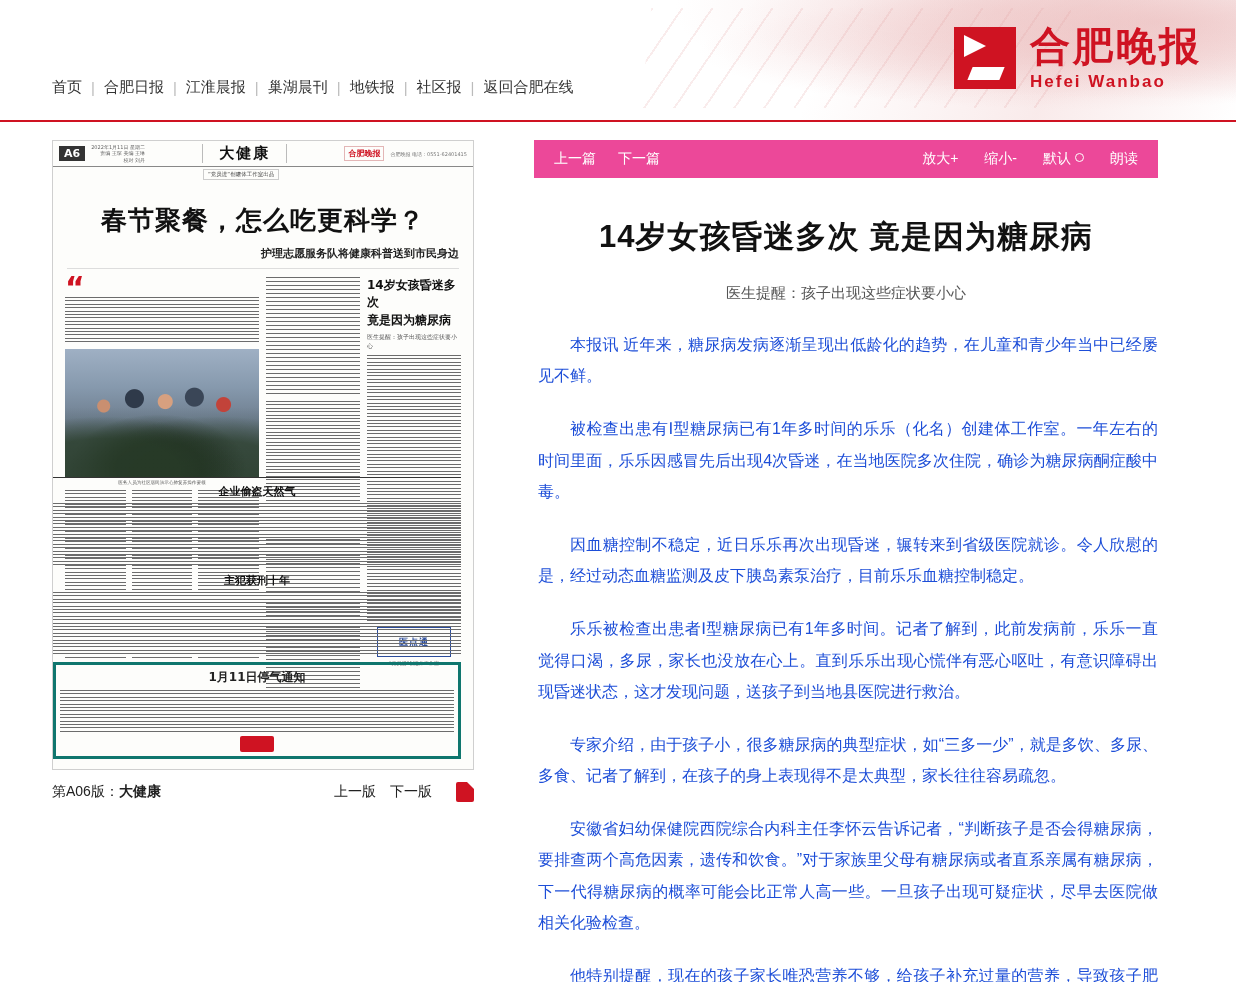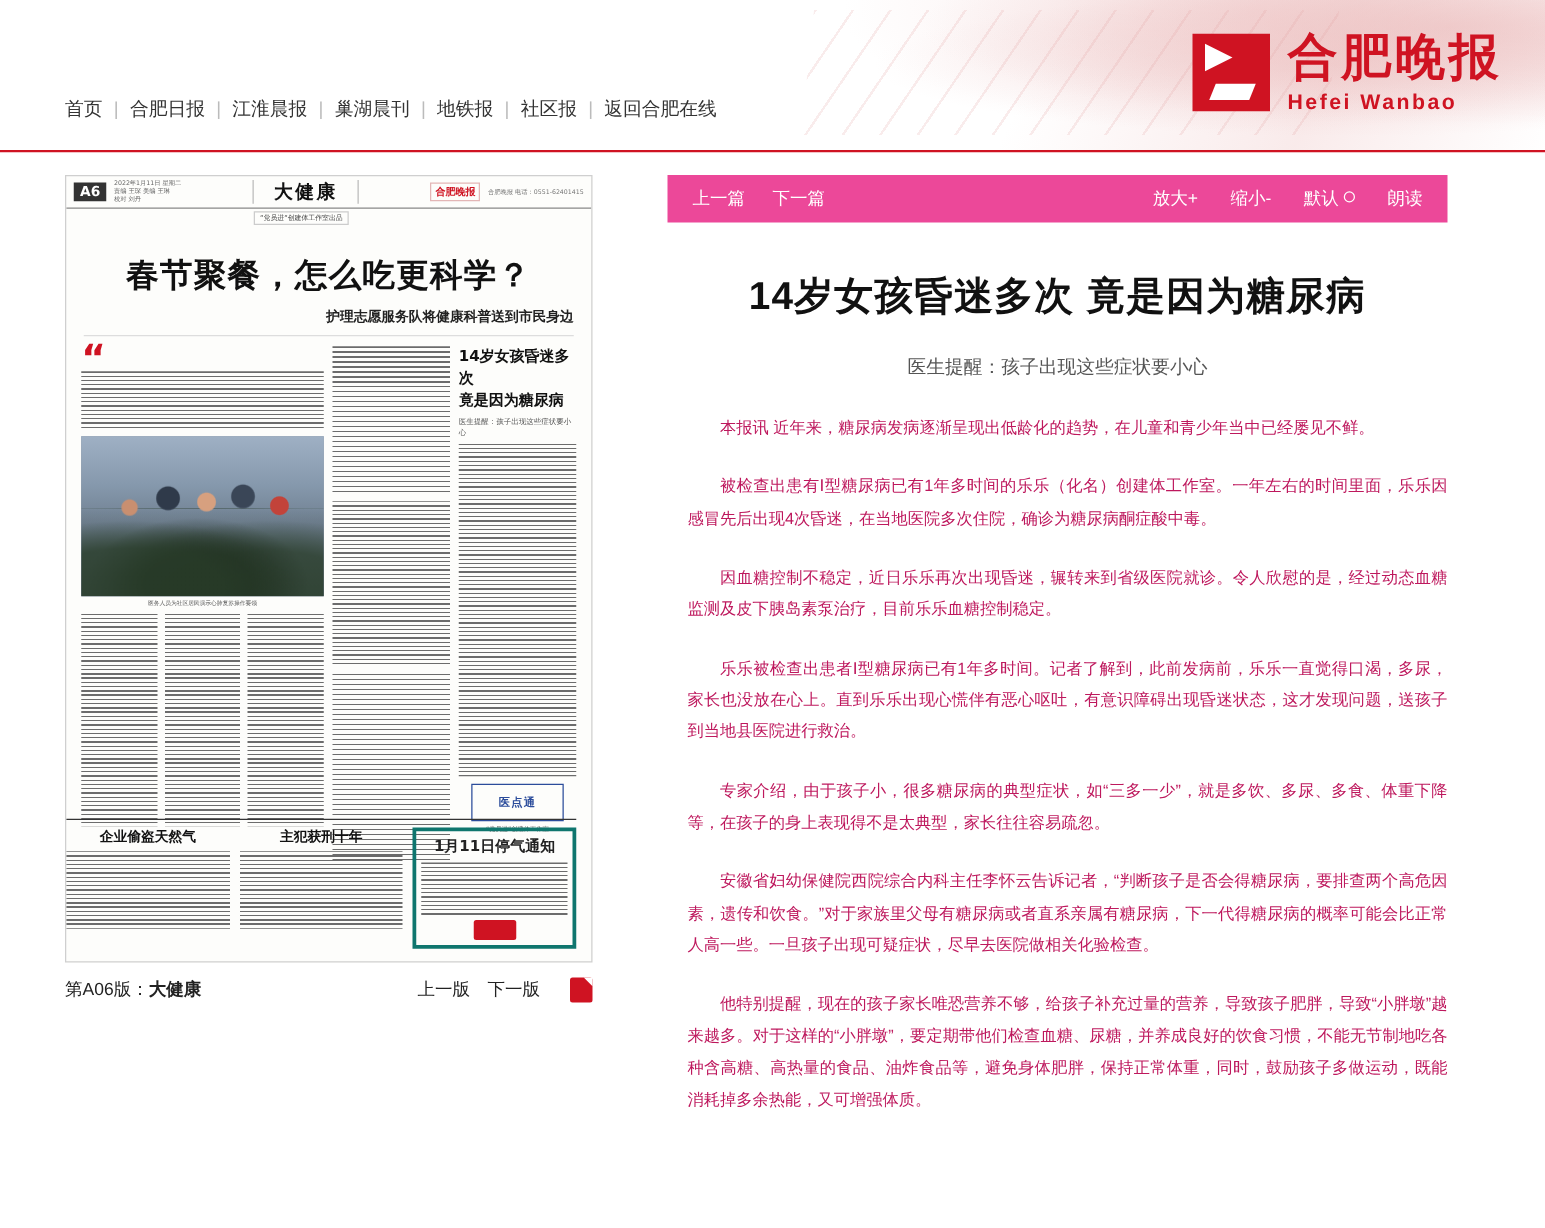--- a/index.html
+++ b/index.html
@@ -139,20 +139,21 @@
   }
   .paper-top {
     height: 26px;
     border-bottom: 1px solid #888;
     display: flex;
     align-items: center;
     padding: 0 6px;
     font-size: 6px;
     color: #444;
     gap: 6px;
+    text-align: right;
   }
   .paper-badge {
     background: #333; color: #fff;
     font-size: 11px; font-weight: 700;
     padding: 1px 5px; line-height: 1.2;
   }
   .paper-meta { line-height: 1.25; font-size: 5px; color: #666; }
   .paper-section {
     margin-left: auto;
     margin-right: auto;
@@ -257,20 +258,21 @@
     display: flex; align-items: center; justify-content: center;
     letter-spacing: 1px;
   }
   .seal-cap { font-size: 5px; color: #666; text-align: center; margin-top: 3px; }
   .paper-bottom {
     position: absolute;
     left: 0; right: 12px; bottom: 10px;
     display: flex; gap: 8px;
     border-top: 1px solid #333;
     padding-top: 6px;
+    flex-direction: column;
   }
   .bb { flex: 1; }
   .bb-h { font-size: 11px; font-weight: 700; color: #111; text-align: center; margin-bottom: 4px; }
   .bb-box { border: 3px solid #0f766e; padding: 4px; }
   .bb-box-h { font-size: 12px; font-weight: 700; text-align: center; margin-bottom: 4px; }
   .mini-logo {
     width: 34px; height: 16px; margin: 4px auto 0 auto;
     background: #cf1322; border-radius: 2px;
   }
 
@@ -331,24 +333,24 @@
     letter-spacing: 1px;
   }
   .article-sub {
     margin: 26px 0 0 0;
     text-align: center;
     font-size: 15px;
     color: #555;
   }
   .article-body { margin-top: 26px; }
   .article-body p {
-    margin: 0 0 22px 16px;
-    font-size: 13px;
+    margin: 0 0 22px 4px;
+    font-size: 16px;
     line-height: 1.95;
-    color: #be185d;
+    color: #1d4ed8;
     text-indent: 2em;
     text-align: justify;
   }
 </style>
 </head>
 <body>
 
 <div class="masthead">
   <div class="masthead-art"></div>
 
@@ -479,20 +481,20 @@
     </div>
 
     <h1 class="article-title">14岁女孩昏迷多次 竟是因为糖尿病</h1>
     <div class="article-sub">医生提醒：孩子出现这些症状要小心</div>
 
     <div class="article-body">
       <p>本报讯 近年来，糖尿病发病逐渐呈现出低龄化的趋势，在儿童和青少年当中已经屡见不鲜。</p>
       <p>被检查出患有Ⅰ型糖尿病已有1年多时间的乐乐（化名）创建体工作室。一年左右的时间里面，乐乐因感冒先后出现4次昏迷，在当地医院多次住院，确诊为糖尿病酮症酸中毒。</p>
       <p>因血糖控制不稳定，近日乐乐再次出现昏迷，辗转来到省级医院就诊。令人欣慰的是，经过动态血糖监测及皮下胰岛素泵治疗，目前乐乐血糖控制稳定。</p>
       <p>乐乐被检查出患者Ⅰ型糖尿病已有1年多时间。记者了解到，此前发病前，乐乐一直觉得口渴，多尿，家长也没放在心上。直到乐乐出现心慌伴有恶心呕吐，有意识障碍出现昏迷状态，这才发现问题，送孩子到当地县医院进行救治。</p>
-      <p>专家介绍，由于孩子小，很多糖尿病的典型症状，如“三多一少”，就是多饮、多尿、多食、体重下降等，在孩子的身上表现得不是太典型，家长往往容易疏忽。</p>
+      <p>专家介绍，由于孩子小，很多糖尿病的典型症状，如“三多一少”，就是多饮、多尿、多食、记者了解到，在孩子的身上表现得不是太典型，家长往往容易疏忽。</p>
       <p>安徽省妇幼保健院西院综合内科主任李怀云告诉记者，“判断孩子是否会得糖尿病，要排查两个高危因素，遗传和饮食。”对于家族里父母有糖尿病或者直系亲属有糖尿病，下一代得糖尿病的概率可能会比正常人高一些。一旦孩子出现可疑症状，尽早去医院做相关化验检查。</p>
       <p>他特别提醒，现在的孩子家长唯恐营养不够，给孩子补充过量的营养，导致孩子肥胖，导致“小胖墩”越来越多。对于这样的“小胖墩”，要定期带他们检查血糖、尿糖，并养成良好的饮食习惯，不能无节制地吃各种含高糖、高热量的食品、油炸食品等，避免身体肥胖，保持正常体重，同时，鼓励孩子多做运动，既能消耗掉多余热能，又可增强体质。</p>
 
     </div>
 
   </div>
 </div>
 
 </body></html>

